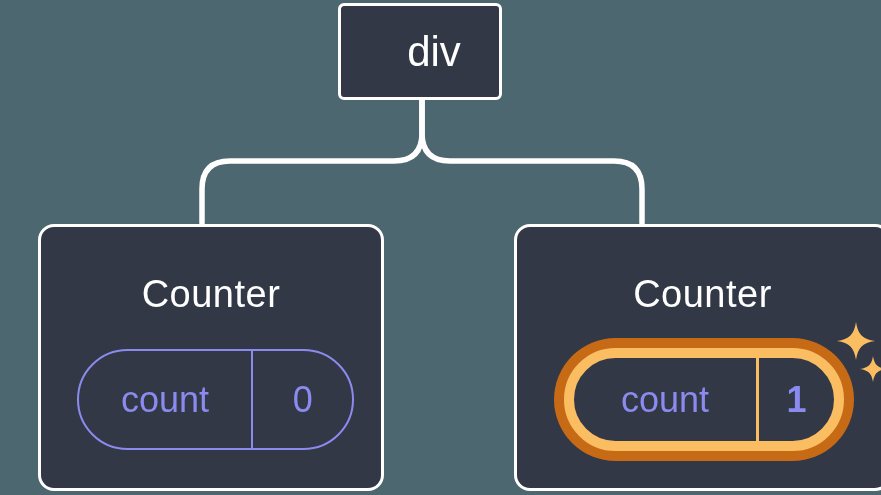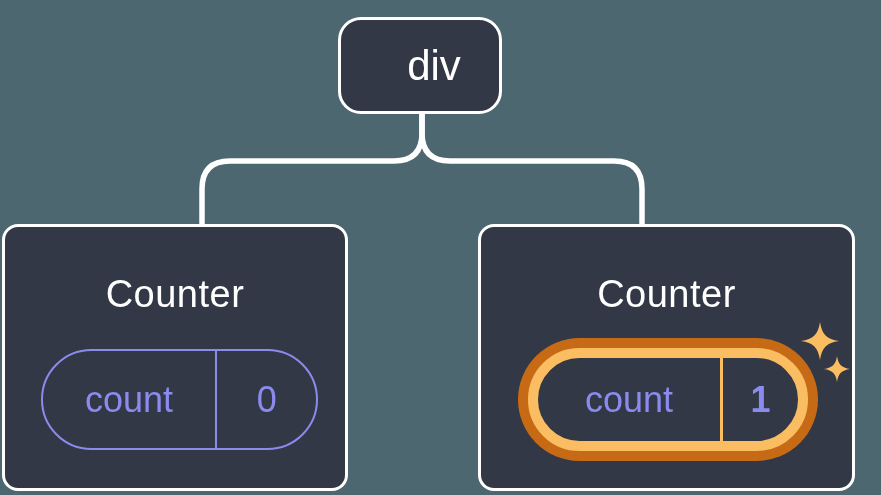--- a/index.html
+++ b/index.html
@@ -23,38 +23,39 @@
   }
   .connectors { position: absolute; left: 0; top: 0; width: 881px; height: 495px; }
   .connector-path {
     stroke: var(--connector);
     stroke-width: 5.5;
     fill: none;
     stroke-linecap: round;
   }
   .node-root {
     position: absolute;
-    left: 338px; top: 17px;
+    left: 338px; top: 3px;
     width: 164px; height: 97px;
     box-sizing: border-box;
     background: var(--node-fill);
     border: 3.5px solid var(--node-border);
-    border-radius: 23px;
+    border-radius: 6px;
     display: flex; align-items: center; justify-content: center;
     color: var(--title-text);
     font-size: 42px;
     padding-left: 28px;
   }
   .card {
     position: absolute;
     top: 224px; height: 267px;
     box-sizing: border-box;
     background: var(--node-fill);
     border: 3.5px solid var(--node-border);
     border-radius: 16px;
+    margin-left: 36px;
   }
   .card-left  { left: 2px;   width: 346px; }
   .card-right { left: 478px; width: 377px; }
   .card-title {
     position: absolute;
     top: 46px; left: 0; right: 0;
     text-align: center;
     color: var(--title-text);
     font-size: 38px;
     font-weight: 500;

